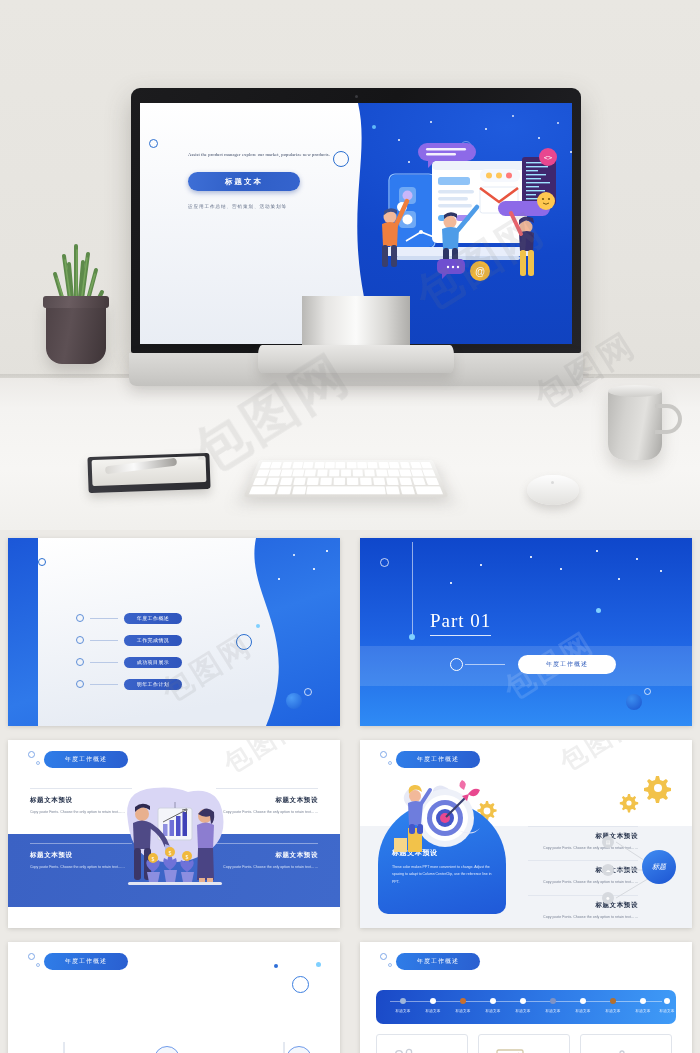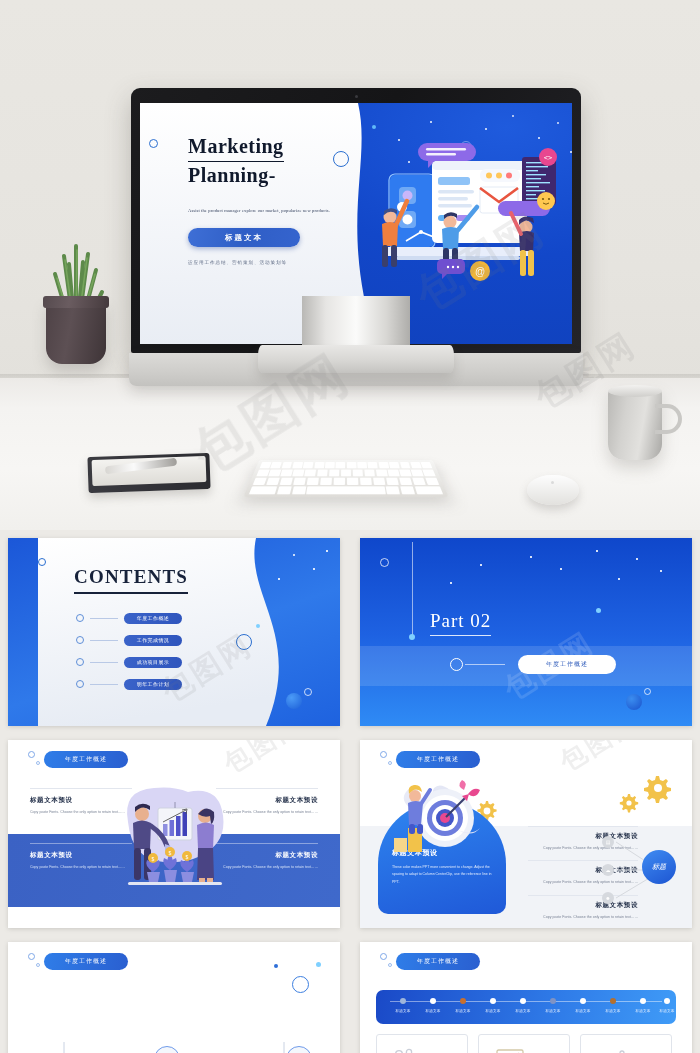--- a/index.html
+++ b/index.html
@@ -357,24 +357,20 @@
             <defs>
                 <linearGradient id="wp" x1="0" y1="0" x2="0" y2="1">
               <stop offset="0" stop-color="#ffffff"></stop>
                   <stop offset="1" stop-color="#e9edf4"></stop>
             </linearGradient>
               </defs>
           </svg>
         </div>
 
         <div class="s1-left">
-          <div class="s1-title">
-            <span class="l1">Marketing</span><br>
-            <span>Planning-</span>
-          </div>
           <div class="s1-sub">Assist the product manager explore our market, popularize new products.</div>
           <div class="s1-btn">标题文本</div>
           <div class="s1-note">适应用工作总结、营销策划、活动策划等</div>
         </div>
 
         <div class="ring dark" style="left:9px;top:36px;width:9px;height:9px;"></div>
         <div class="ring dark" style="left:193px;top:48px;width:16px;height:16px;"></div>
         <div class="ring dark" style="left:206px;top:194px;width:10px;height:10px;"></div>
         <div class="dot" style="left:199px;top:205px;width:26px;height:26px;background:radial-gradient(circle at 35% 30%,#4b9bf7,#1c5fd8);"></div>
 
@@ -486,21 +482,20 @@
         <svg viewBox="0 0 332 188" preserveAspectRatio="none">
           <path d="M30 0 L248 0 C236 58, 296 96, 258 188 L30 188 Z" fill="url(#cw)"></path>
           <defs>
               <linearGradient id="cw" x1="0" y1="0" x2="0.2" y2="1">
             <stop offset="0" stop-color="#ffffff"></stop>
                 <stop offset="1" stop-color="#e7ecf4"></stop>
               </linearGradient>
             </defs>
         </svg>
       </div>
-      <div class="c-title">CONTENTS</div>
       <div class="c-list">
         <div class="c-row">
           <span class="c-o"></span>
             <span class="c-line"></span>
           <span class="c-pill">年度工作概述</span>
           </div>
         <div class="c-row">
           <span class="c-o"></span>
             <span class="c-line"></span>
           <span class="c-pill">工作完成情况</span>
@@ -535,21 +530,21 @@
         <span style="position:absolute;left:258px;top:40px;width:1.6px;height:1.6px;border-radius:50%;background:#fff;"></span>
         <span style="position:absolute;left:276px;top:20px;width:1.6px;height:1.6px;border-radius:50%;background:#fff;"></span>
         <span style="position:absolute;left:300px;top:32px;width:1.6px;height:1.6px;border-radius:50%;background:#fff;"></span>
         <span style="position:absolute;left:120px;top:26px;width:1.6px;height:1.6px;border-radius:50%;background:#fff;"></span>
         <span style="position:absolute;left:90px;top:44px;width:1.6px;height:1.6px;border-radius:50%;background:#fff;"></span>
         <span style="position:absolute;left:236px;top:70px;width:5px;height:5px;border-radius:50%;background:#7fd0ff;"></span>
       </div>
       <div class="p-band"></div>
       <div class="p-vline"></div>
       <div class="dot" style="left:49px;top:96px;width:6px;height:6px;background:#7fd0ff;"></div>
-      <div class="p-title">Part 02</div>
+      <div class="p-title">Part 01</div>
       <div class="p-o"></div>
       <div class="p-ln"></div>
       <div class="p-pill">年度工作概述</div>
       <div class="ring" style="left:20px;top:20px;width:9px;height:9px;"></div>
       <div class="dot" style="left:266px;top:156px;width:16px;height:16px;background:radial-gradient(circle at 35% 30%,#3b8df0,#1952cc);"></div>
       <div class="ring" style="left:284px;top:150px;width:7px;height:7px;"></div>
       <div class="wm" style="left:140px;top:108px;font-size:30px;color:rgba(255,255,255,.13);">包图网</div>
     </div>
   </div>
 

